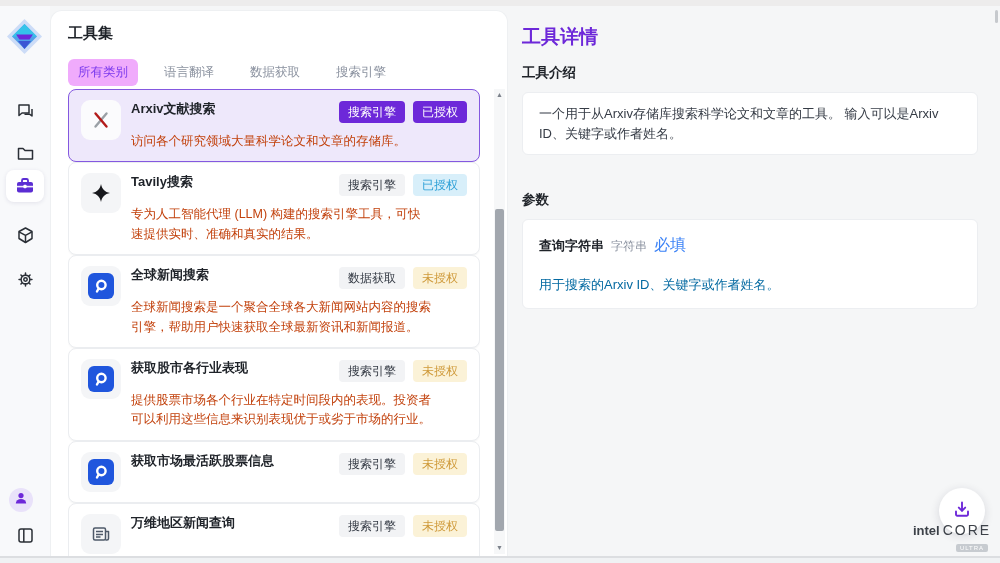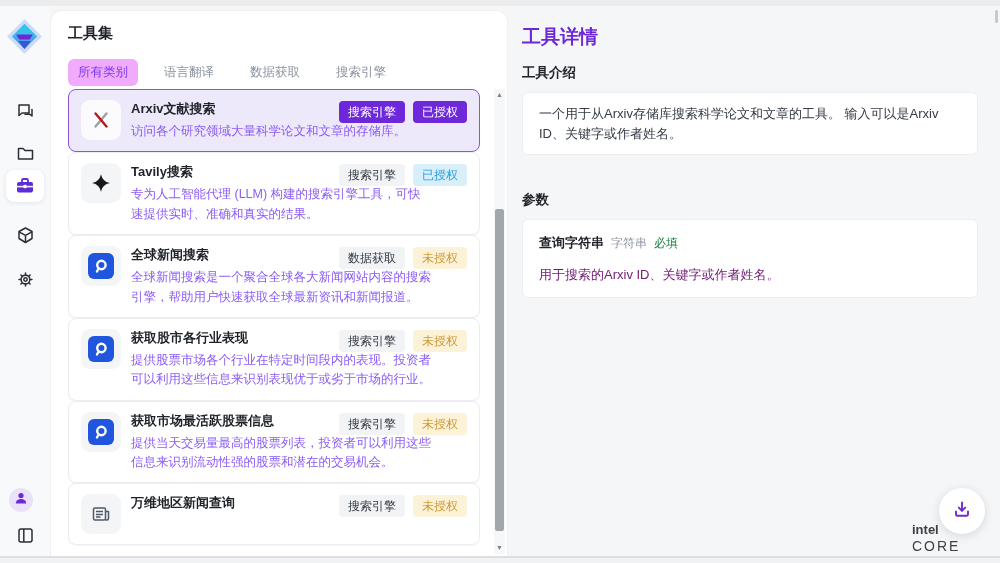--- a/index.html
+++ b/index.html
@@ -25,21 +25,21 @@
   .tab.active { background:#f0abfc; color:#7c3aed; }
 
   .tool-list { position:absolute; left:17px; top:78px; width:412px; bottom:0; overflow:hidden; display:flex; flex-direction:column; }
   .tool-card { position:relative; flex:0 0 auto; background:#ffffff; border:1px solid #ebedf0; border-radius:8px; padding:10px 12px; display:flex; gap:10px; cursor:pointer; box-shadow:0 1px 2px rgba(25,28,35,.04); }
   .tool-card.selected { background:#eee8fb; border:1.5px solid #8458e0; }
   .tool-icon { flex:0 0 40px; width:40px; height:40px; border-radius:9px; background:#f4f5f7; display:flex; align-items:center; justify-content:center; }
   .tool-card.selected .tool-icon { background:#fbfbfd; }
   .tool-icon .blue-sq { width:26px; height:26px; border-radius:6px; background:#2056dd; display:flex; align-items:center; justify-content:center; }
   .tool-text { width:300px; }
   .tool-name { font-size:13px; font-weight:bold; color:#1f2329; line-height:18px; }
-  .tool-desc { margin-top:4px; font-size:12.5px; color:#8b5cf6; line-height:1.55; }
+  .tool-desc { margin-top:14px; font-size:12.5px; color:#c2410c; line-height:1.55; }
   .tool-badges { position:absolute; top:11px; right:12px; display:flex; gap:8px; }
   .badge { font-size:12px; line-height:1; padding:5px 9px; border-radius:4px; white-space:nowrap; }
   .badge-cat { background:#f2f3f5; color:#353b45; }
   .badge-auth.ok { background:#d8effa; color:#2b9fd6; }
   .badge-auth.no { background:#fbf2d7; color:#cf9a3a; }
   .tool-card.selected .badge { background:#6d28d9; color:#ffffff; }
 
   
   .vscroll { position:absolute; right:2px; top:78px; bottom:2px; width:11px; background:#f6f7f8; }
   .vscroll .arr { position:absolute; left:0; width:11px; height:12px; font-size:7px; color:#7d838c; text-align:center; line-height:12px; cursor:pointer; }
@@ -52,28 +52,28 @@
   .details h1 { font-size:19px; font-weight:bold; color:#6d28d9; }
   .details h2 { font-size:13.5px; font-weight:bold; color:#1f2329; }
   .d-title { margin-top:0; }
   .d-sub1 { margin-top:14px; }
   .white-box { margin-top:10px; background:#ffffff; border:1px solid #eceef1; border-radius:6px; padding:11px 16px; font-size:13px; color:#353b45; line-height:1.5; }
   .d-sub2 { margin-top:36px; }
   .param-box { padding:13px 16px; }
   .param-line { display:flex; align-items:baseline; gap:7px; }
   .param-name { font-size:13px; font-weight:bold; color:#1f2329; }
   .param-type { font-size:12px; color:#8a919f; }
-  .param-req { font-size:12px; color:#15803d; }
-  .param-desc { margin-top:12px; font-size:13px; color:#701a75; }
+  .param-req { font-size:16px; color:#3b82f6; }
+  .param-desc { margin-top:18px; font-size:13px; color:#0369a1; }
   .mini-scroll { position:absolute; right:2px; top:4px; width:3px; height:13px; border-radius:2px; background:#c6c9cd; }
 
   
   .dl-btn { position:absolute; left:939px; top:488px; width:46px; height:46px; border-radius:50%; background:#ffffff; box-shadow:0 2px 10px rgba(30,30,60,.14); display:flex; align-items:center; justify-content:center; cursor:pointer; }
   .intel { position:absolute; right:8px; top:523px; width:80px; text-align:center; color:#3c4148; line-height:1; }
-  .intel .row1 { display:flex; align-items:baseline; justify-content:center; gap:3px;flex-direction:column; }
+  .intel .row1 { display:flex; align-items:baseline; justify-content:center; gap:3px; }
   .intel .brand { font-size:13px; font-weight:bold; letter-spacing:0; }
   .intel .product { font-size:14px; letter-spacing:2px; font-weight:400; text-transform:uppercase; }
   .intel .ultra { display:inline-block; margin-top:2px; margin-left:40px; font-size:6px; color:#ffffff; background:#c7cbd0; border-radius:2px; padding:1px 4px; letter-spacing:1px; }
 </style>
 </head>
 <body>
 
 <div class="screen">
   <div class="top-strip"></div>
 
@@ -236,21 +236,20 @@
         <div class="tool-icon">
           <div class="blue-sq">
             <svg width="18" height="18" viewBox="0 0 18 18" fill="none" stroke="#ffffff" stroke-width="2.4" stroke-linecap="round">
               <circle cx="9.4" cy="8" r="4.2"></circle>
               <path d="M6.6 11.5 L5 14.5"></path>
             </svg>
           </div>
         </div>
         <div class="tool-text">
           <div class="tool-name">获取市场最活跃股票信息</div>
-          <div class="tool-desc">提供当天交易量最高的股票列表，投资者可以利用这些信息来识别流动性强的股票和潜在的交易机会。</div>
         </div>
         <div class="tool-badges">
           <span class="badge badge-cat">搜索引擎</span>
           <span class="badge badge-auth no">未授权</span>
         </div>
       </div>
 
       <div class="tool-card">
         <div class="tool-icon">
           <svg width="22" height="22" viewBox="0 0 22 22" fill="none" stroke="#4e5969" stroke-width="1.5" stroke-linejoin="round">

